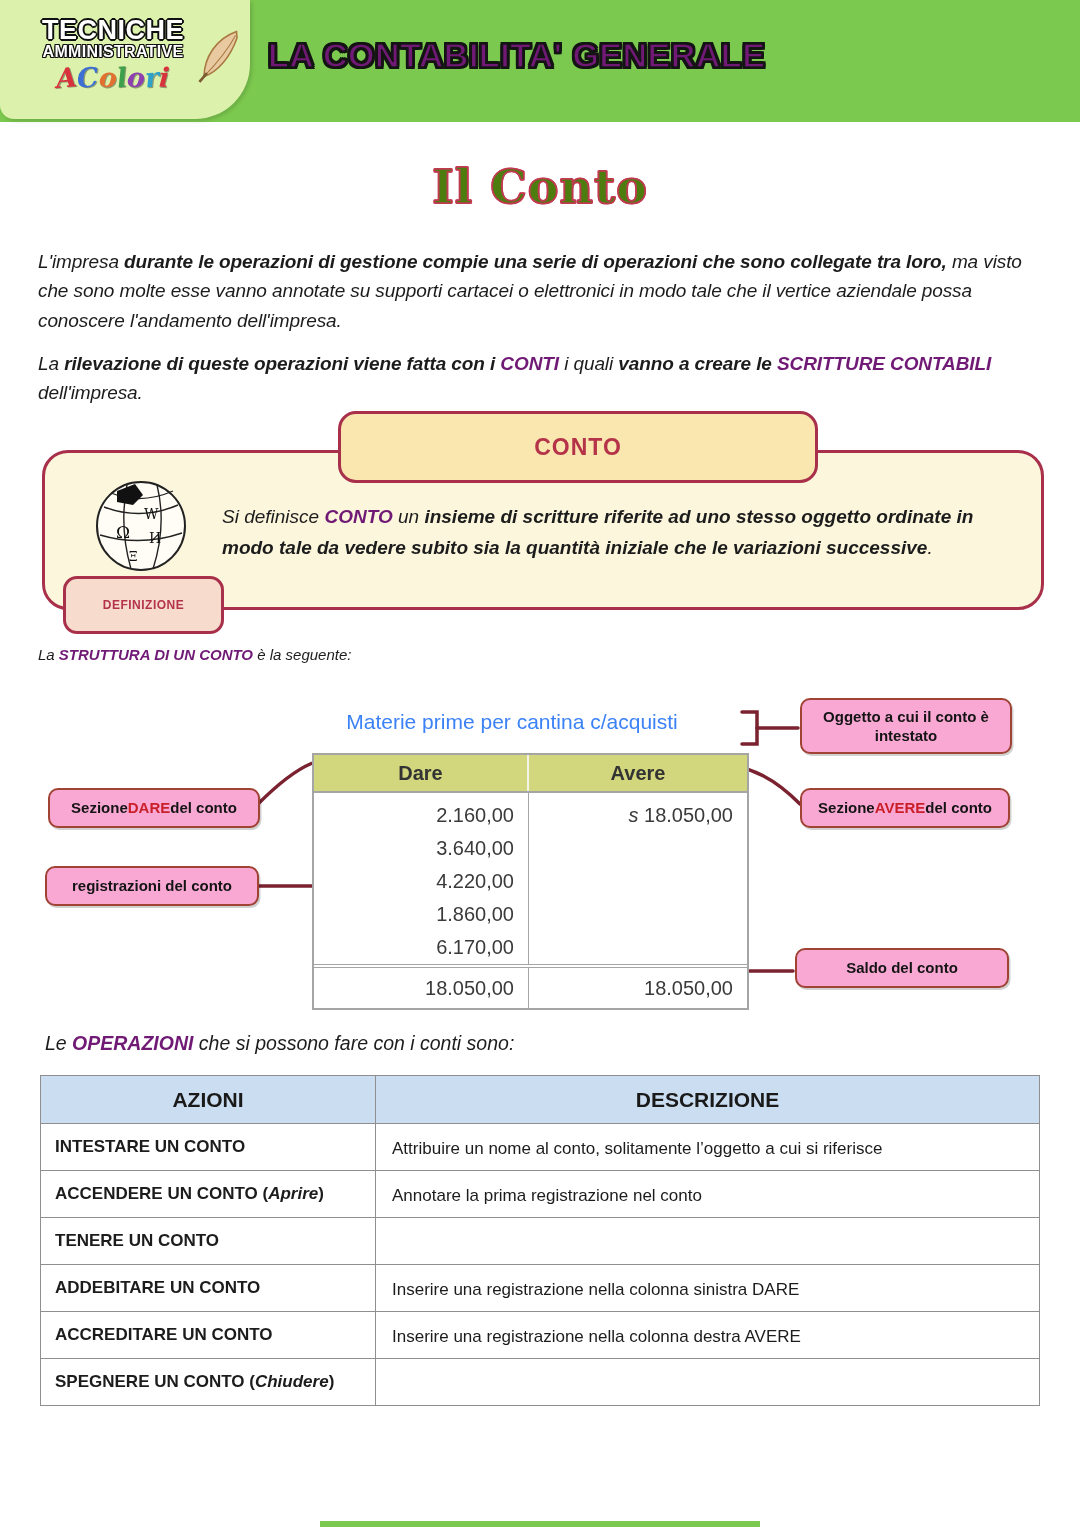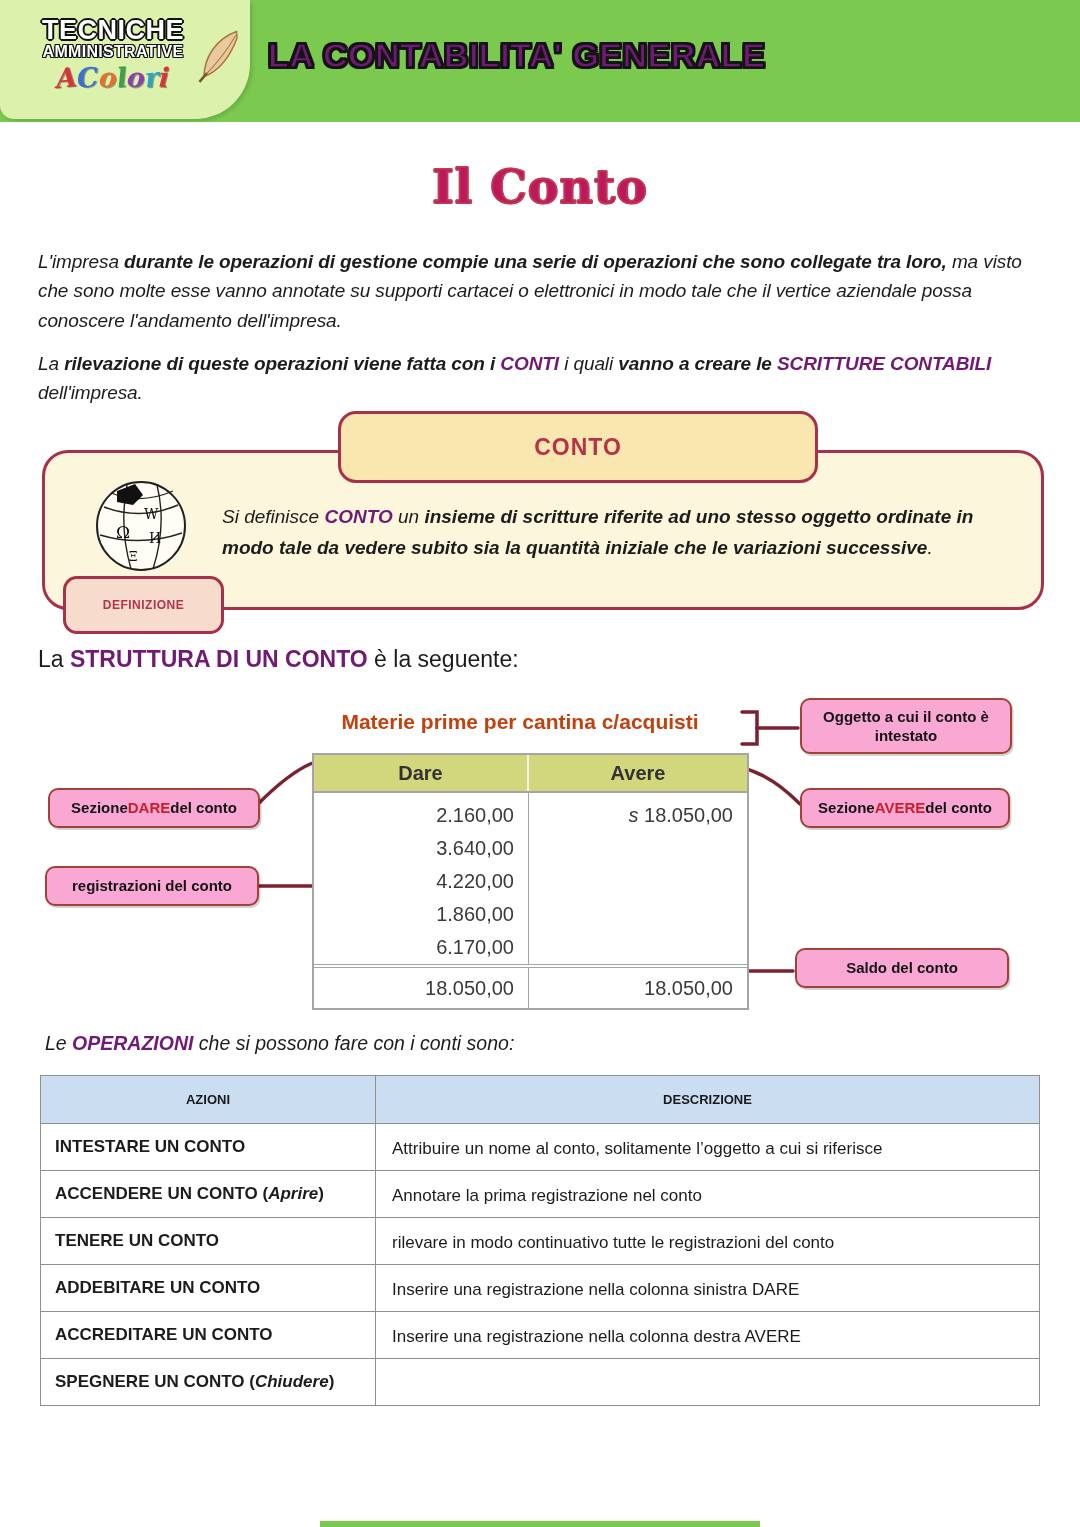--- a/index.html
+++ b/index.html
@@ -17,21 +17,21 @@
            text-shadow:-1px 0 #111,1px 0 #111,0 -1px #111,0 1px #111,-1px -1px #111,1px 1px #111,-1px 1px #111,1px -1px #111;}
   .logo-l3{font-family:"DejaVu Serif",serif;font-style:italic;font-weight:bold;font-size:27px;margin-top:3px;
            text-shadow:1px 1px 0 rgba(0,0,0,.35);}
   .feather{position:absolute;left:196px;top:26px;transform:rotate(14deg);}
   .banner-title{position:absolute;left:268px;top:36px;font-size:34px;font-weight:800;color:#701a75;letter-spacing:.5px;
            -webkit-text-stroke:1.5px #141414;
            text-shadow:-2px 0 #141414,2px 0 #141414,0 -2px #141414,0 2px #141414,-2px -2px #141414,2px 2px #141414,-2px 2px #141414,2px -2px #141414;}
 
   
   .doc-title{position:absolute;left:0;top:160px;width:1080px;text-align:center;
-             font-family:"DejaVu Serif",serif;font-weight:bold;font-size:46px;letter-spacing:1px;color:#be185d;
+             font-family:"DejaVu Serif",serif;font-weight:bold;font-size:46px;letter-spacing:1px;color:#4d7c0f;
              -webkit-text-stroke:1.6px #C23A52;
              text-shadow:-1px 0 #C23A52,1px 0 #C23A52,0 -1px #C23A52,0 1px #C23A52;}
 
   
   .para{position:absolute;left:38px;width:1010px;font-size:19px;font-style:italic;line-height:1.55;color:#1c1c1c;letter-spacing:-.1px;}
   .p1{top:228px;}
   .p2{top:330px;}
   .b{font-weight:bold;}
   .o{font-weight:bold;color:#701a75;}
   .i{font-style:italic;}
@@ -43,26 +43,26 @@
   .def-tab{position:absolute;left:338px;top:411px;width:474px;height:66px;background:#FAE6AF;
            border:3.5px solid #A8304A;border-radius:18px;display:flex;align-items:center;justify-content:center;
            font-weight:bold;font-size:23px;letter-spacing:1px;color:#B43349;z-index:2;}
   .def-badge{position:absolute;left:63px;top:576px;width:155px;height:52px;background:#F7DCCD;
            border:3.5px solid #A8304A;border-radius:14px;display:flex;align-items:center;justify-content:center;
            font-weight:bold;font-size:12px;letter-spacing:.5px;color:#B43349;z-index:2;}
   .globe{position:absolute;left:90px;top:475px;z-index:1;}
   .def-text{position:absolute;left:222px;top:502px;width:800px;font-size:19px;font-style:italic;line-height:1.62;z-index:1;}
 
   
-  .structure-line{position:absolute;left:38px;top:646px;width:1000px;font-size:23px;}
+  .structure-line{position:absolute;left:38px;top:646px;width:1000px;font-size:15px;font-style:italic;}
 
   
   .diagram{position:absolute;left:0;top:690px;width:1080px;height:335px;}
   .diagram svg.links{position:absolute;left:0;top:0;}
-  .acct-title{position:absolute;left:300px;top:20px;width:440px;text-align:center;font-weight:bold;font-size:21px;color:#c2410c;}
+  .acct-title{position:absolute;left:292px;top:20px;width:440px;text-align:center;font-weight:normal;font-size:21px;color:#3b82f6;}
   .acct{position:absolute;left:312px;top:63px;width:433px;background:#fff;border:2px solid #A5A5A5;}
   .acct-head{display:grid;grid-template-columns:215px 1fr;background:#D2D67C;border-bottom:2px solid #A5A5A5;}
   .acct-hcell{height:36px;line-height:36px;text-align:center;font-weight:bold;font-size:20px;color:#333;}
   .acct-hcell:first-child{border-right:2px solid #F2F2E6;}
   .acct-body{display:grid;grid-template-columns:215px 1fr;min-height:164px;}
   .acct-col{padding-top:6px;}
   .acct-col.first{border-right:1.5px solid #A5A5A5;}
   .acct-num{font-size:20px;color:#3A3A3A;text-align:right;padding-right:14px;line-height:33px;}
   .acct-total{display:grid;grid-template-columns:215px 1fr;border-top:4px double #A5A5A5;}
   .acct-total .acct-num{line-height:40px;}
@@ -74,21 +74,21 @@
   .co-oggetto{left:800px;top:8px;width:212px;height:56px;}
   .co-dare{left:48px;top:98px;width:212px;height:40px;}
   .co-avere{left:800px;top:98px;width:210px;height:40px;}
   .co-reg{left:45px;top:176px;width:214px;height:40px;}
   .co-saldo{left:795px;top:258px;width:214px;height:40px;}
 
   
   .ops-line{position:absolute;left:45px;top:1032px;width:1000px;font-size:19.5px;font-style:italic;}
   .ops{position:absolute;left:40px;top:1075px;width:1000px;border:1.3px solid #8F8F8F;box-sizing:border-box;}
   .ops-head{display:grid;grid-template-columns:335px 1fr;background:#CBDDF1;border-bottom:1.3px solid #8F8F8F;}
-  .ops-hcell{height:47px;display:flex;align-items:center;justify-content:center;font-weight:bold;font-size:13px;color:#1a1a1a;}
+  .ops-hcell{height:47px;display:flex;align-items:center;justify-content:center;font-weight:bold;font-size:21px;color:#1a1a1a;}
   .ops-hcell:first-child{border-right:1.3px solid #8F8F8F;}
   .ops-row{display:grid;grid-template-columns:335px 1fr;border-bottom:1.3px solid #8F8F8F;min-height:46px;}
   .ops-rows .ops-row:last-child{border-bottom:none;}
   .ops-az{display:flex;align-items:center;padding:8px 10px 8px 14px;font-weight:bold;font-size:17px;border-right:1.3px solid #8F8F8F;}
   .ops-desc{display:flex;align-items:center;padding:12px 12px 8px 16px;font-size:17px;line-height:1.45;}
 
   .footer-bar{position:absolute;left:320px;bottom:0;width:440px;height:6px;background:#7CC94F;}
 </style>
 </head>
 <body>
@@ -216,21 +216,20 @@
             <span class="i">Aprire</span>
             <span>)</span>
           </div>
           <div class="ops-desc">Annotare la prima registrazione nel conto</div>
         </div>
 
         <div class="ops-row">
           <div class="ops-az">
             <span>TENERE UN CONTO</span>
           </div>
-          <div class="ops-desc">rilevare in modo continuativo tutte le registrazioni del conto</div>
         </div>
 
         <div class="ops-row">
           <div class="ops-az">
             <span>ADDEBITARE UN CONTO</span>
           </div>
           <div class="ops-desc">Inserire una registrazione nella colonna sinistra DARE</div>
         </div>
 
         <div class="ops-row">

